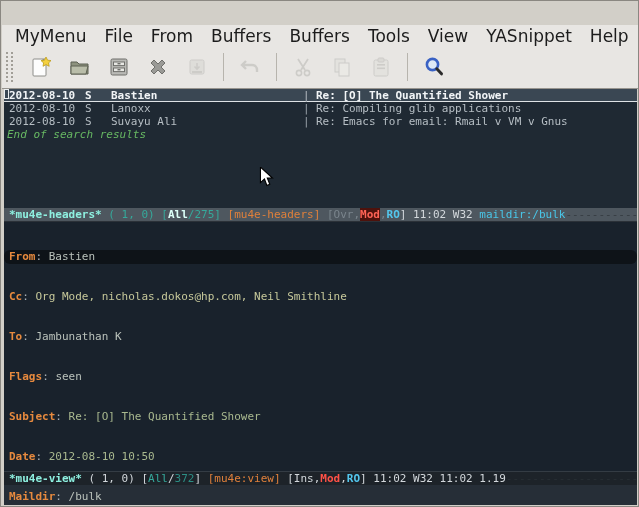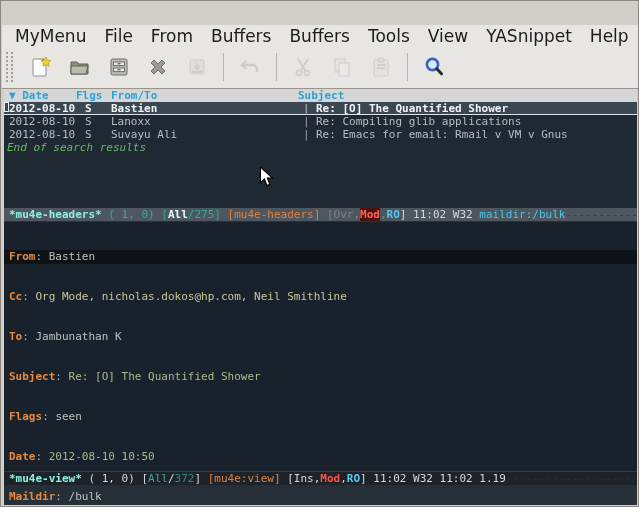--- a/index.html
+++ b/index.html
@@ -55,21 +55,21 @@
   .s-mod{color:#ff6456;background:#4e120c;font-weight:bold;}
   .s-modred{color:#ff5147;font-weight:bold;}
   .s-ro{color:#53c7ee;font-weight:bold;}
   .s-light{color:#d3d8dc;}
   .s-cyan{color:#49c6e8;}
   .s-dash{color:#282f35;}
   .modeline-headers .s-dash{color:#353c42;}
   
   .view-window{position:relative;width:100%;height:249px;background:#19222c;padding-top:2px;
     color:#c5cad0;white-space:pre;}
-  .vline{height:14px;line-height:14px;padding-left:5px;}
+  .vline{height:14px;line-height:14px;padding-left:5px;border-radius:6px;}
   .fline.hl{background:#0e1318;}
   .flabel{color:#e78a3e;font-weight:bold;}
   .fcolon{color:#aab2b8;}
   .fvalue{color:#bac2bb;}
   .fvalue.v2{color:#c6c89a;}
   .fvalue.v3,.fvalue.v5{color:#a9b98f;}
   .echo-area{width:100%;height:20px;background:#262e37;}
   
   .mouse{position:absolute;left:256px;top:166px;z-index:50;}
 </style>
@@ -160,26 +160,20 @@
       <svg width="24" height="24" viewBox="0 0 24 24">
         <circle cx="10.5" cy="9.5" r="5.6" fill="#dfe9f5" stroke="#3a62c4" stroke-width="2.6"></circle>
         <line x1="14.8" y1="13.8" x2="19.5" y2="18.8" stroke="#2b2b2b" stroke-width="3" stroke-linecap="round"></line>
       </svg>
     </div>
   </div>
 
   <div class="emacs">
 
     <div class="headers-window">
-      <div class="col-header">
-        <span class="h-date">▼ Date</span>
-        <span class="h-flags">Flgs</span>
-        <span class="h-from">From/To</span>
-        <span class="h-subj">Subject</span>
-      </div>
       <div class="hrow selected">
         <span class="hollow-cursor"></span>
         <span class="c-date">2012-08-10</span>
         <span class="c-flags">S</span>
         <span class="c-from">Bastien</span>
         <span class="c-thread">|</span>
         <span class="c-subj">Re: [O] The Quantified Shower</span>
       </div>
       <div class="hrow">
         <span class="c-date">2012-08-10</span>
@@ -197,22 +191,22 @@
       </div>
       <div class="end-marker">End of search results</div>
     </div>
 
     <div class="modeline modeline-headers"><span class="s-name">*mu4e-headers*</span><span class="s-teal"> ( 1, 0) </span><span class="s-teal">[</span><span class="s-allb">All</span><span class="s-teal">/</span><span class="s-teal">275</span><span class="s-teal">] </span><span class="s-orange">[mu4e-headers]</span><span class="s-light"> </span><span class="s-dim">[</span><span class="s-dim">Ovr,</span><span class="s-mod">Mod</span><span class="s-dim">,</span><span class="s-ro">RO</span><span class="s-light">] </span><span class="s-light">11:02 W32 </span><span class="s-cyan">maildir:/bulk</span><span class="s-dash">--------------------</span></div>
 
     <div class="view-window">
       <div class="vline fline hl"><span class="flabel">From</span><span class="fcolon">: </span><span class="fvalue v0">Bastien</span></div>
       <div class="vline fline"><span class="flabel">Cc</span><span class="fcolon">: </span><span class="fvalue v2">Org Mode, nicholas.dokos@hp.com, Neil Smithline</span></div>
       <div class="vline fline"><span class="flabel">To</span><span class="fcolon">: </span><span class="fvalue v1">Jambunathan K</span></div>
+      <div class="vline fline"><span class="flabel">Flags</span><span class="fcolon">: </span><span class="fvalue v4">seen</span></div>
       <div class="vline fline"><span class="flabel">Subject</span><span class="fcolon">: </span><span class="fvalue v3">Re: [O] The Quantified Shower</span></div>
-      <div class="vline fline"><span class="flabel">Flags</span><span class="fcolon">: </span><span class="fvalue v4">seen</span></div>
       <div class="vline fline"><span class="flabel">Date</span><span class="fcolon">: </span><span class="fvalue v5">2012-08-10 10:50</span></div>
       <div class="vline fline"><span class="flabel">Maildir</span><span class="fcolon">: </span><span class="fvalue v6">/bulk</span></div>
       
       
       
       
       
       
       
       

